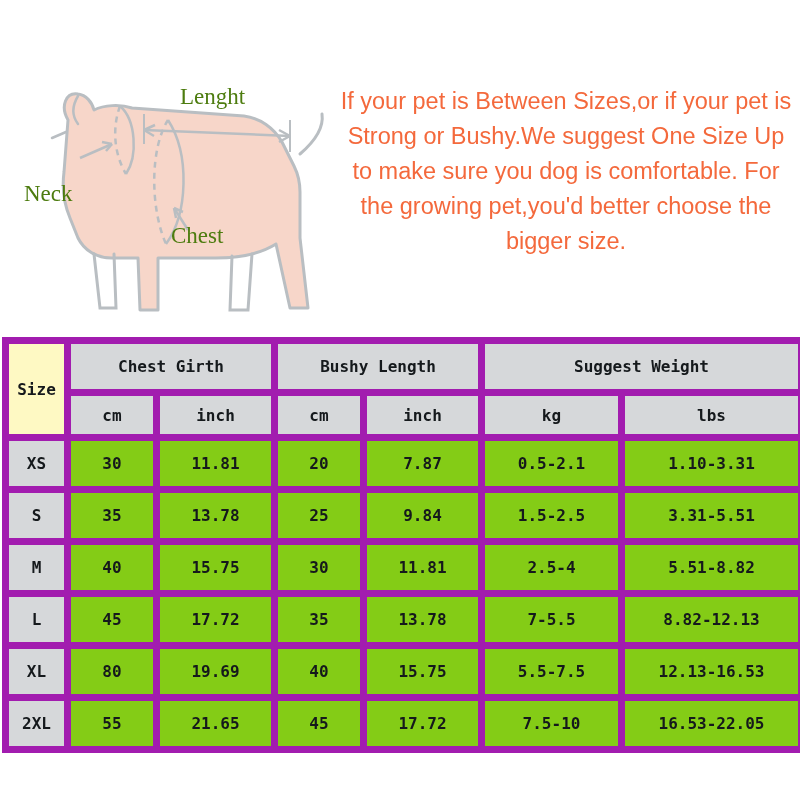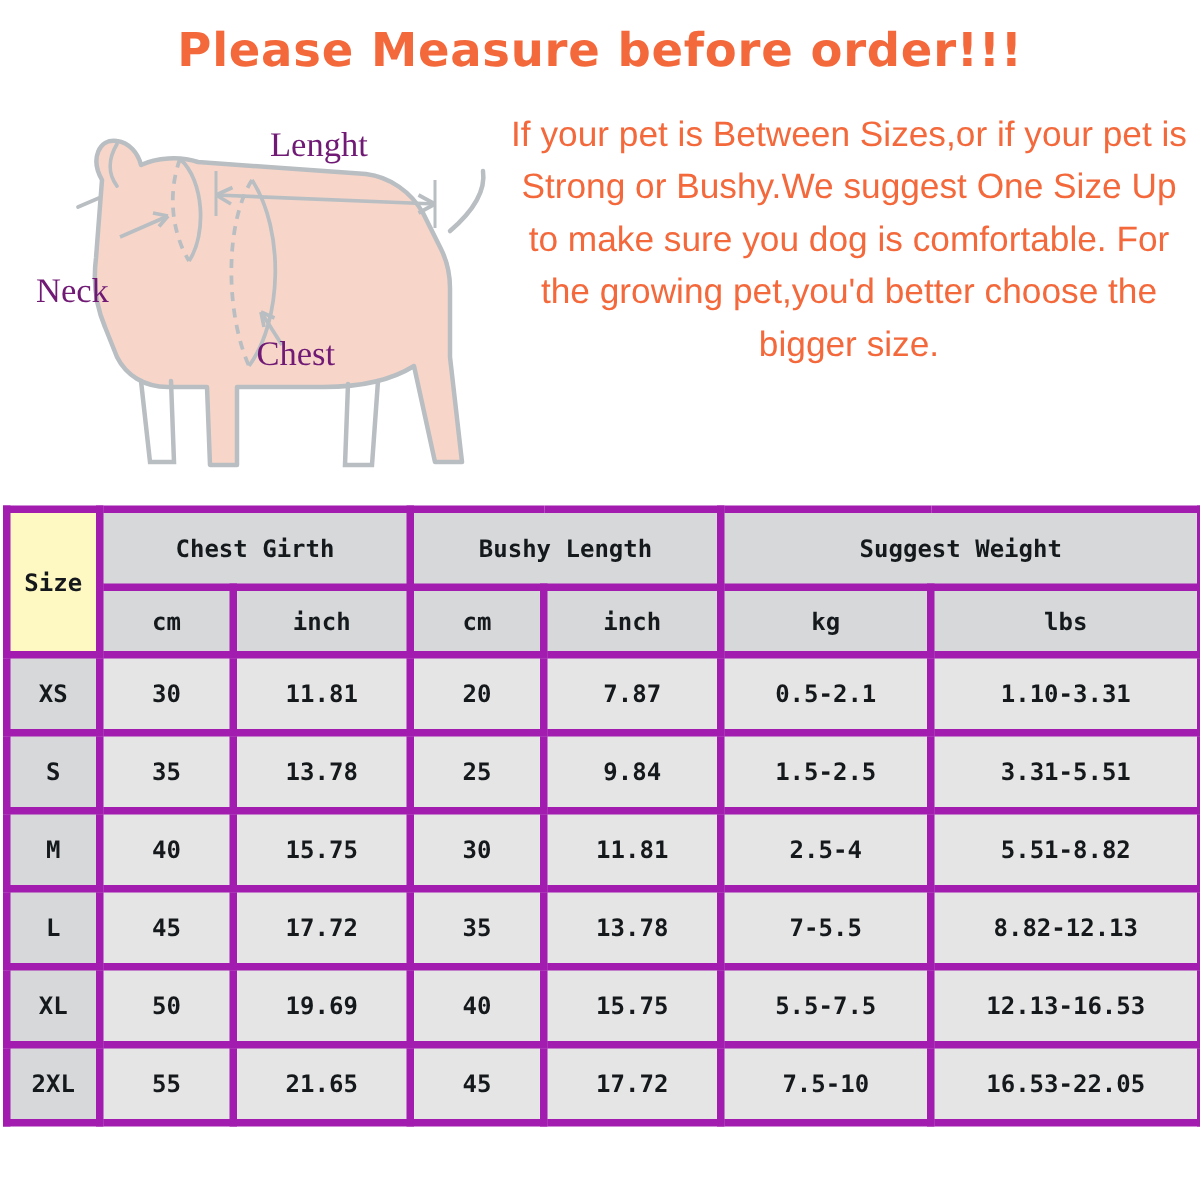--- a/index.html
+++ b/index.html
@@ -47,52 +47,52 @@
     position: absolute;
     left: 8px;
     top: 0px;
     width: 330px;
     height: 275px;
   }
 
   .note {
     position: absolute;
     left: 336px;
-    top: 14px;
+    top: 26px;
     width: 460px;
     text-align: center;
     color: #f4693c;
     font-family: "Liberation Sans", sans-serif;
     font-size: 23.5px;
     line-height: 35px;
   }
 
   
   .dog-label {
     position: absolute;
-    color: #701a75;
+    color: #4d7c0f;
     font-family: "Liberation Serif", serif;
     font-size: 23px;
   }
   .lbl-length { left: 172px; top: 26px; }
   .lbl-neck   { left: 16px;  top: 87px; margin-top: 36px; }
   .lbl-chest  { left: 163px; top: 165px; }
 
   
   table.size-table {
     position: absolute;
     top: 337px;
     left: 2px;
     width: 796px;
     border-collapse: collapse;
     table-layout: fixed;
     font-family: "DejaVu Sans Mono", monospace;
   }
   table.size-table td, table.size-table th {
-    border: 5px solid #a21caf;
+    border: 7px solid #a21caf;
     text-align: center;
     vertical-align: middle;
     color: #15191c;
     font-weight: bold;
     font-size: 16px;
     padding: 0;
   }
   .hdr {
     background: #d6d8da;
     height: 52px;
@@ -100,37 +100,36 @@
   }
   .sub {
     background: #d6d8da;
     height: 45px;
     font-size: 16px;
   }
   .sizecell {
     background: #fef9c3;
     font-size: 17px;
   }
-  tr.data-row td { height: 52px; background: #e5e5e5; }
+  tr.data-row td { height: 52px; background: #84cc16; }
   tr.data-row td.sizecell { background: #d6d8da; text-align: center; }
 
   col.c-size { width: 62px; }
   col.c-a { width: 89px; }
   col.c-b { width: 118px; }
   col.c-c { width: 89px; }
   col.c-d { width: 118px; }
   col.c-e { width: 140px; }
   col.c-f { width: 180px; }
 </style>
 </head>
 <body>
 
 <div id="page">
 
-  <div class="title">Please Measure before order!!!</div>
 
   <div class="top-area">
 
     <div class="dog-wrap">
       <svg width="330" height="275" viewBox="0 0 330 275">
 
         <g fill="#f7d6c9" stroke="#b9bec2" stroke-width="3" stroke-linejoin="round" stroke-linecap="round">
           <path d="M60 62 C52 48 58 34 70 36 C78 37 84 44 86 52
                    C96 47 112 46 124 50
                    L236 58
@@ -261,21 +260,21 @@
         <td class="sizecell">L</td>
         <td>45</td>
         <td>17.72</td>
         <td>35</td>
         <td>13.78</td>
         <td>7-5.5</td>
         <td>8.82-12.13</td>
       </tr>
       <tr class="data-row">
         <td class="sizecell">XL</td>
-        <td>50</td>
+        <td>80</td>
         <td>19.69</td>
         <td>40</td>
         <td>15.75</td>
         <td>5.5-7.5</td>
         <td>12.13-16.53</td>
       </tr>
       <tr class="data-row">
         <td class="sizecell">2XL</td>
         <td>55</td>
         <td>21.65</td>

